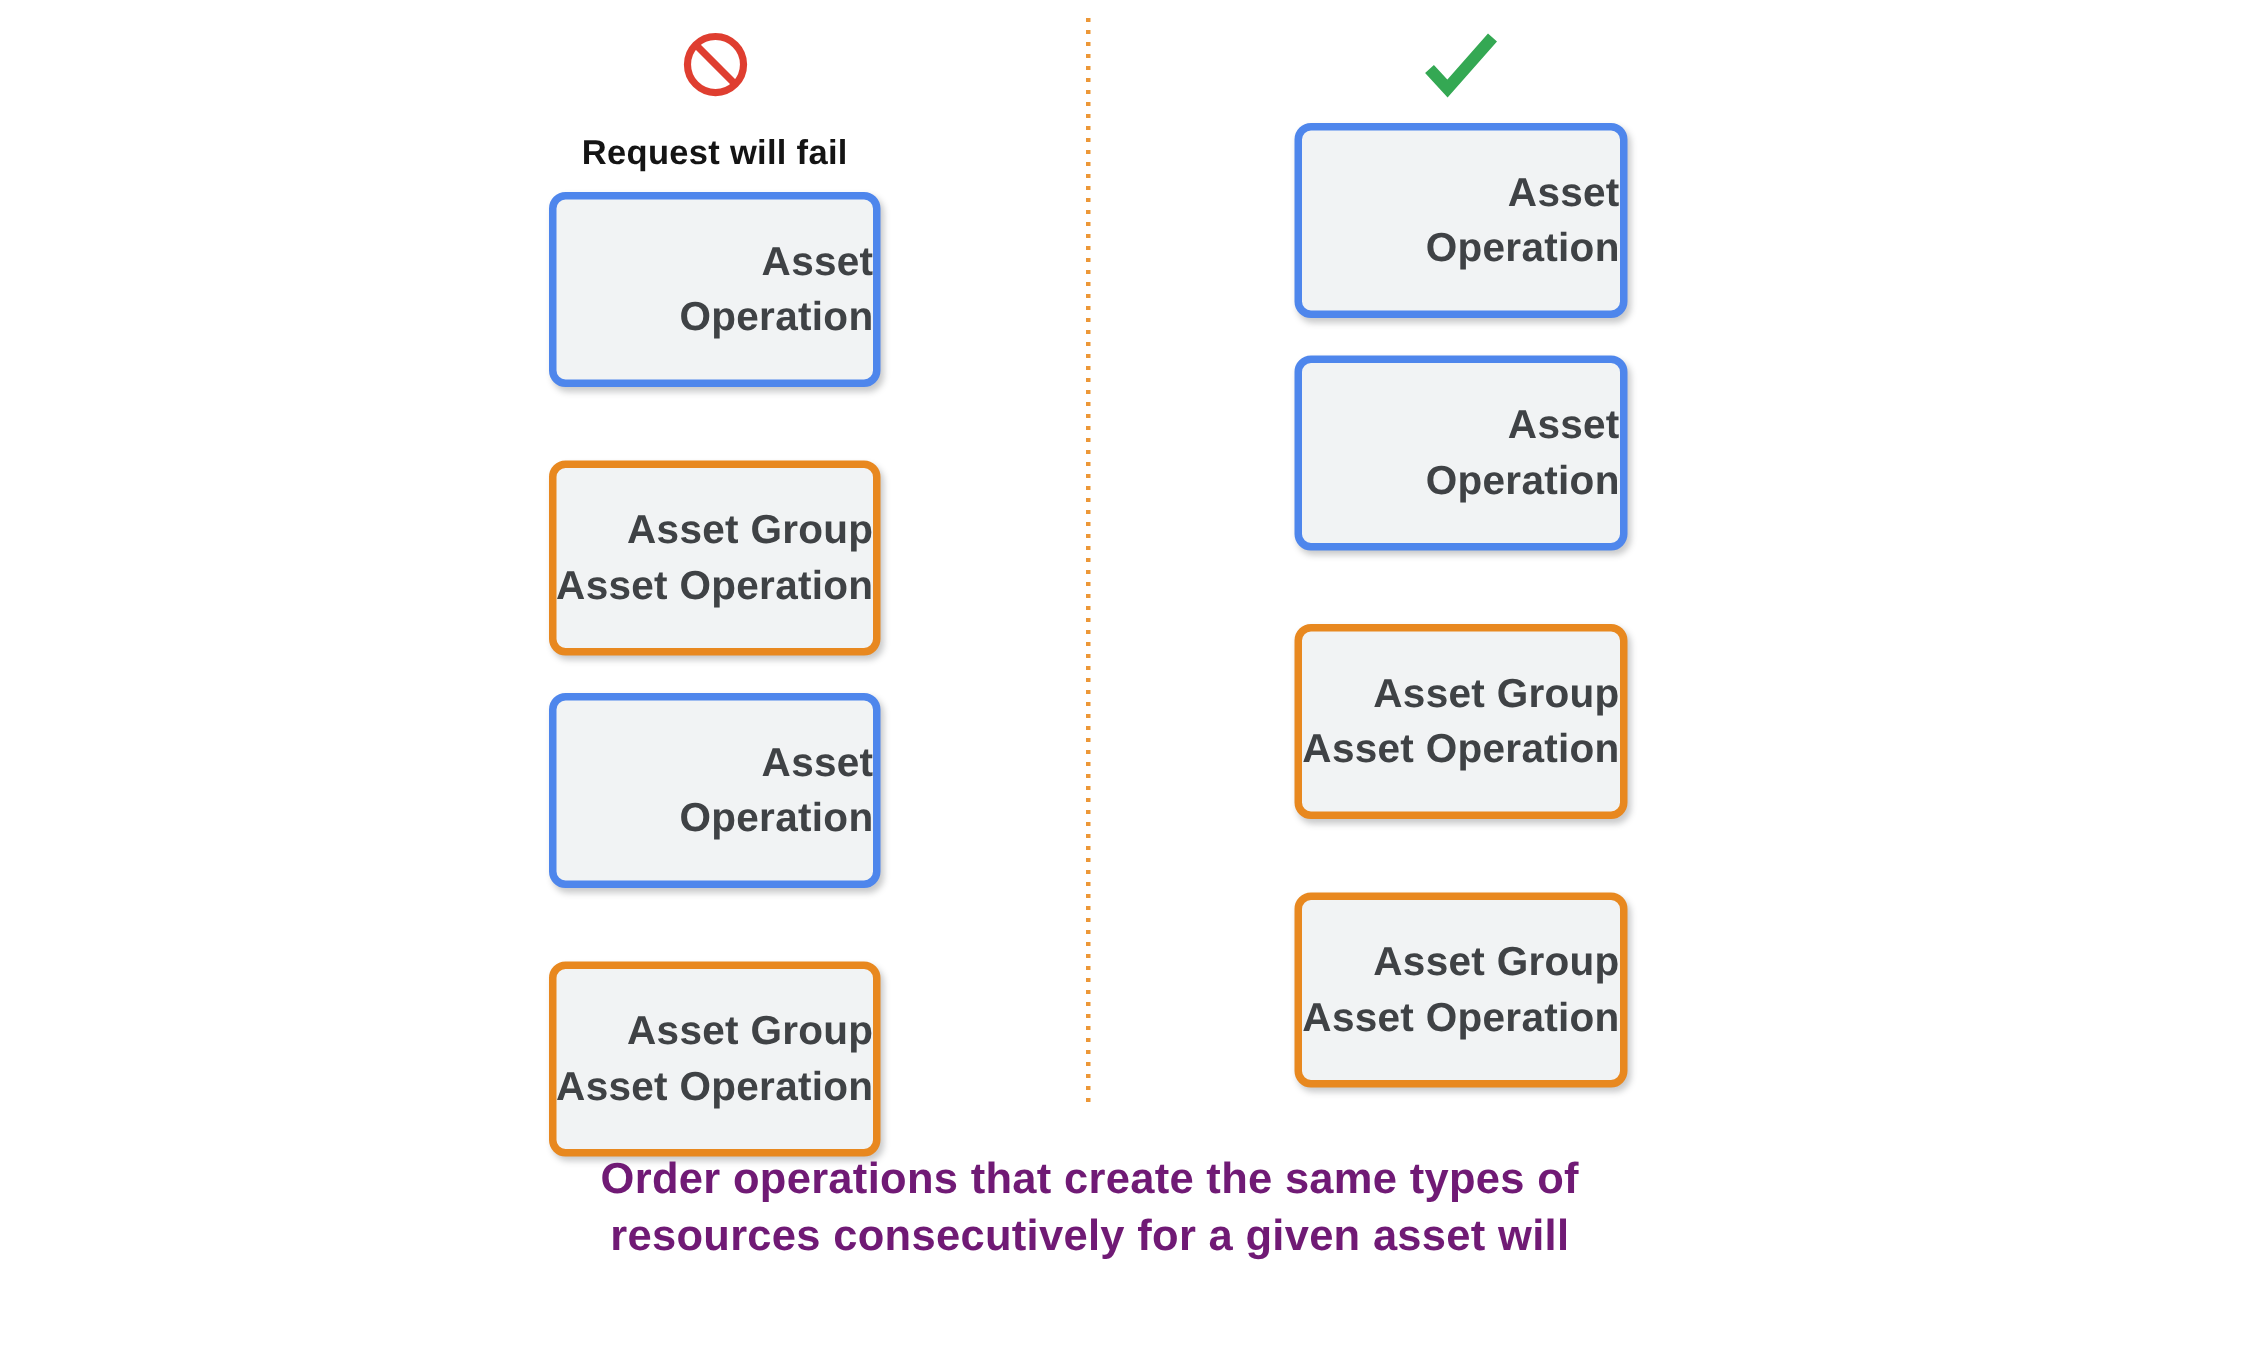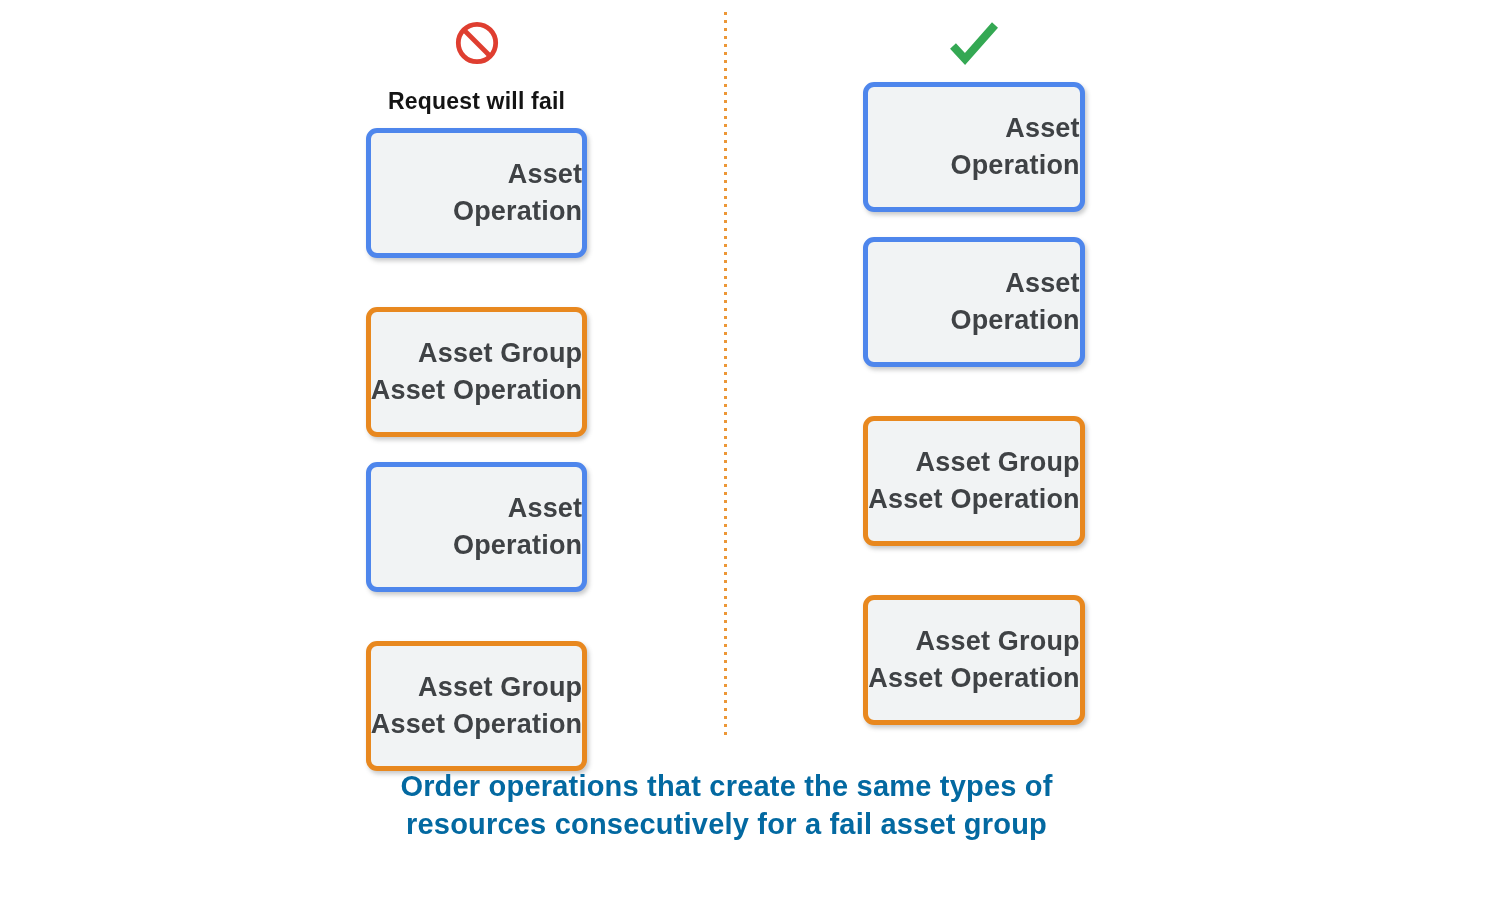--- a/index.html
+++ b/index.html
@@ -46,21 +46,21 @@
     background: repeating-linear-gradient(
       to bottom,
       #ec9737 0px, #ec9737 3px,
       transparent 3px, transparent 8px
     );
   }
 
   .caption {
     position: absolute; left: 0; top: 767px; width: 1453px;
     text-align: center;
-    font-size: 29px; font-weight: bold; color: #0369a1;
+    font-size: 29px; font-weight: bold; color: #701a75;
     line-height: 38px; letter-spacing: 0.2px;
   }
 
   svg { display: block; }
 </style>
 </head>
 <body>
 
 <div class="canvas">
 
@@ -115,16 +115,16 @@
       </div>
       <div class="box box--orange">
         <div class="box-line">Asset Group</div>
         <div class="box-line">Asset Operation</div>
       </div>
     </div>
   </div>
 
   <div class="caption">
     <div>Order operations that create the same types of</div>
-    <div>resources consecutively for a fail asset group</div>
+    <div>resources consecutively for a given asset will</div>
   </div>
 
 </div>
 
 </body></html>

